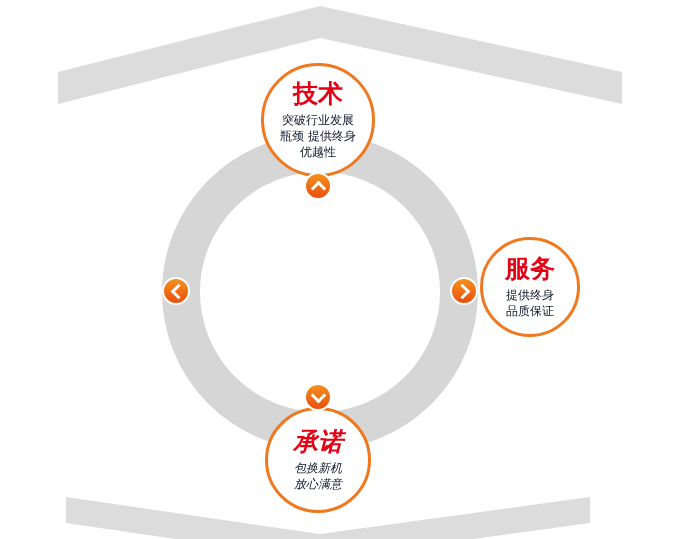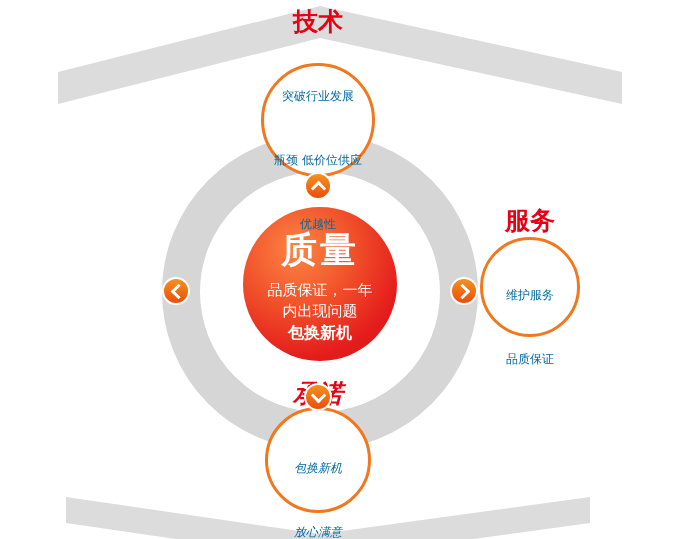--- a/index.html
+++ b/index.html
@@ -7,21 +7,21 @@
     position:relative;width:680px;height:539px;background:#ffffff;overflow:hidden;
     font-family:"DejaVu Sans",sans-serif;
   }
   .bg{position:absolute;left:0;top:0;z-index:0;}
   .node{
     position:absolute;border-radius:50%;display:flex;flex-direction:column;
     align-items:center;justify-content:center;text-align:center;box-sizing:border-box;
   }
   .sat{background:#ffffff;border:3px solid #f0781e;z-index:2;}
   .sat-title{color:#e60013;font-weight:bold;font-size:25px;line-height:1.15;margin-bottom:3px;}
-  .sat-text{color:#0369a1;font-size:12px;line-height:16px;margin-top:48px;}
+  .sat-text{color:#0f172a;font-size:12px;line-height:16px;}
   .sat.top{left:261px;top:63px;width:114px;height:114px;}
   .sat.leftn{left:55px;top:233px;width:114px;height:114px;}
   .sat.rightn{left:480px;top:237px;width:100px;height:100px;}
   .sat.bottomn{left:265px;top:407px;width:106px;height:106px;font-style:italic;}
   .center{
     left:243px;top:207px;width:154px;height:154px;z-index:2;color:#fff;
     background:radial-gradient(circle at 35% 28%, #fc8544 0%, #f1512a 38%, #e41d1c 72%, #d60d13 100%);
   }
   .center-title{font-size:36px;font-weight:bold;letter-spacing:3px;margin-bottom:5px;}
   .center-line{font-size:15px;line-height:21px;}
@@ -41,38 +41,32 @@
 <body>
 
 <div class="stage">
 
   <svg class="bg" width="680" height="539" viewBox="0 0 680 539">
     <polygon points="58,72 320,6 622,72 622,104 320,38 58,104" fill="#dcdcdc"></polygon>
     <circle cx="320" cy="292" r="139" fill="none" stroke="#d6d6d6" stroke-width="38"></circle>
     <polygon points="66,497 320,534 590,497 590,523 320,560 66,523" fill="#dcdcdc"></polygon>
   </svg>
 
-  <div class="node center">
-    <div class="center-title">质量</div>
-    <div class="center-line">品质保证，一年</div>
-    <div class="center-line">内出现问题</div>
-    <div class="center-line bold">包换新机</div>
-  </div>
 
   <div class="node sat top">
     <div class="sat-title">技术</div>
     <div class="sat-text">突破行业发展</div>
-    <div class="sat-text">瓶颈 低价位供应</div>
+    <div class="sat-text">瓶颈 提供终身</div>
     <div class="sat-text">优越性</div>
   </div>
 
 
   <div class="node sat rightn">
     <div class="sat-title">服务</div>
-    <div class="sat-text">维护服务</div>
+    <div class="sat-text">提供终身</div>
     <div class="sat-text">品质保证</div>
   </div>
 
   <div class="node sat bottomn">
     <div class="sat-title">承诺</div>
     <div class="sat-text">包换新机</div>
     <div class="sat-text">放心满意</div>
   </div>
 
   <div class="badge up">

